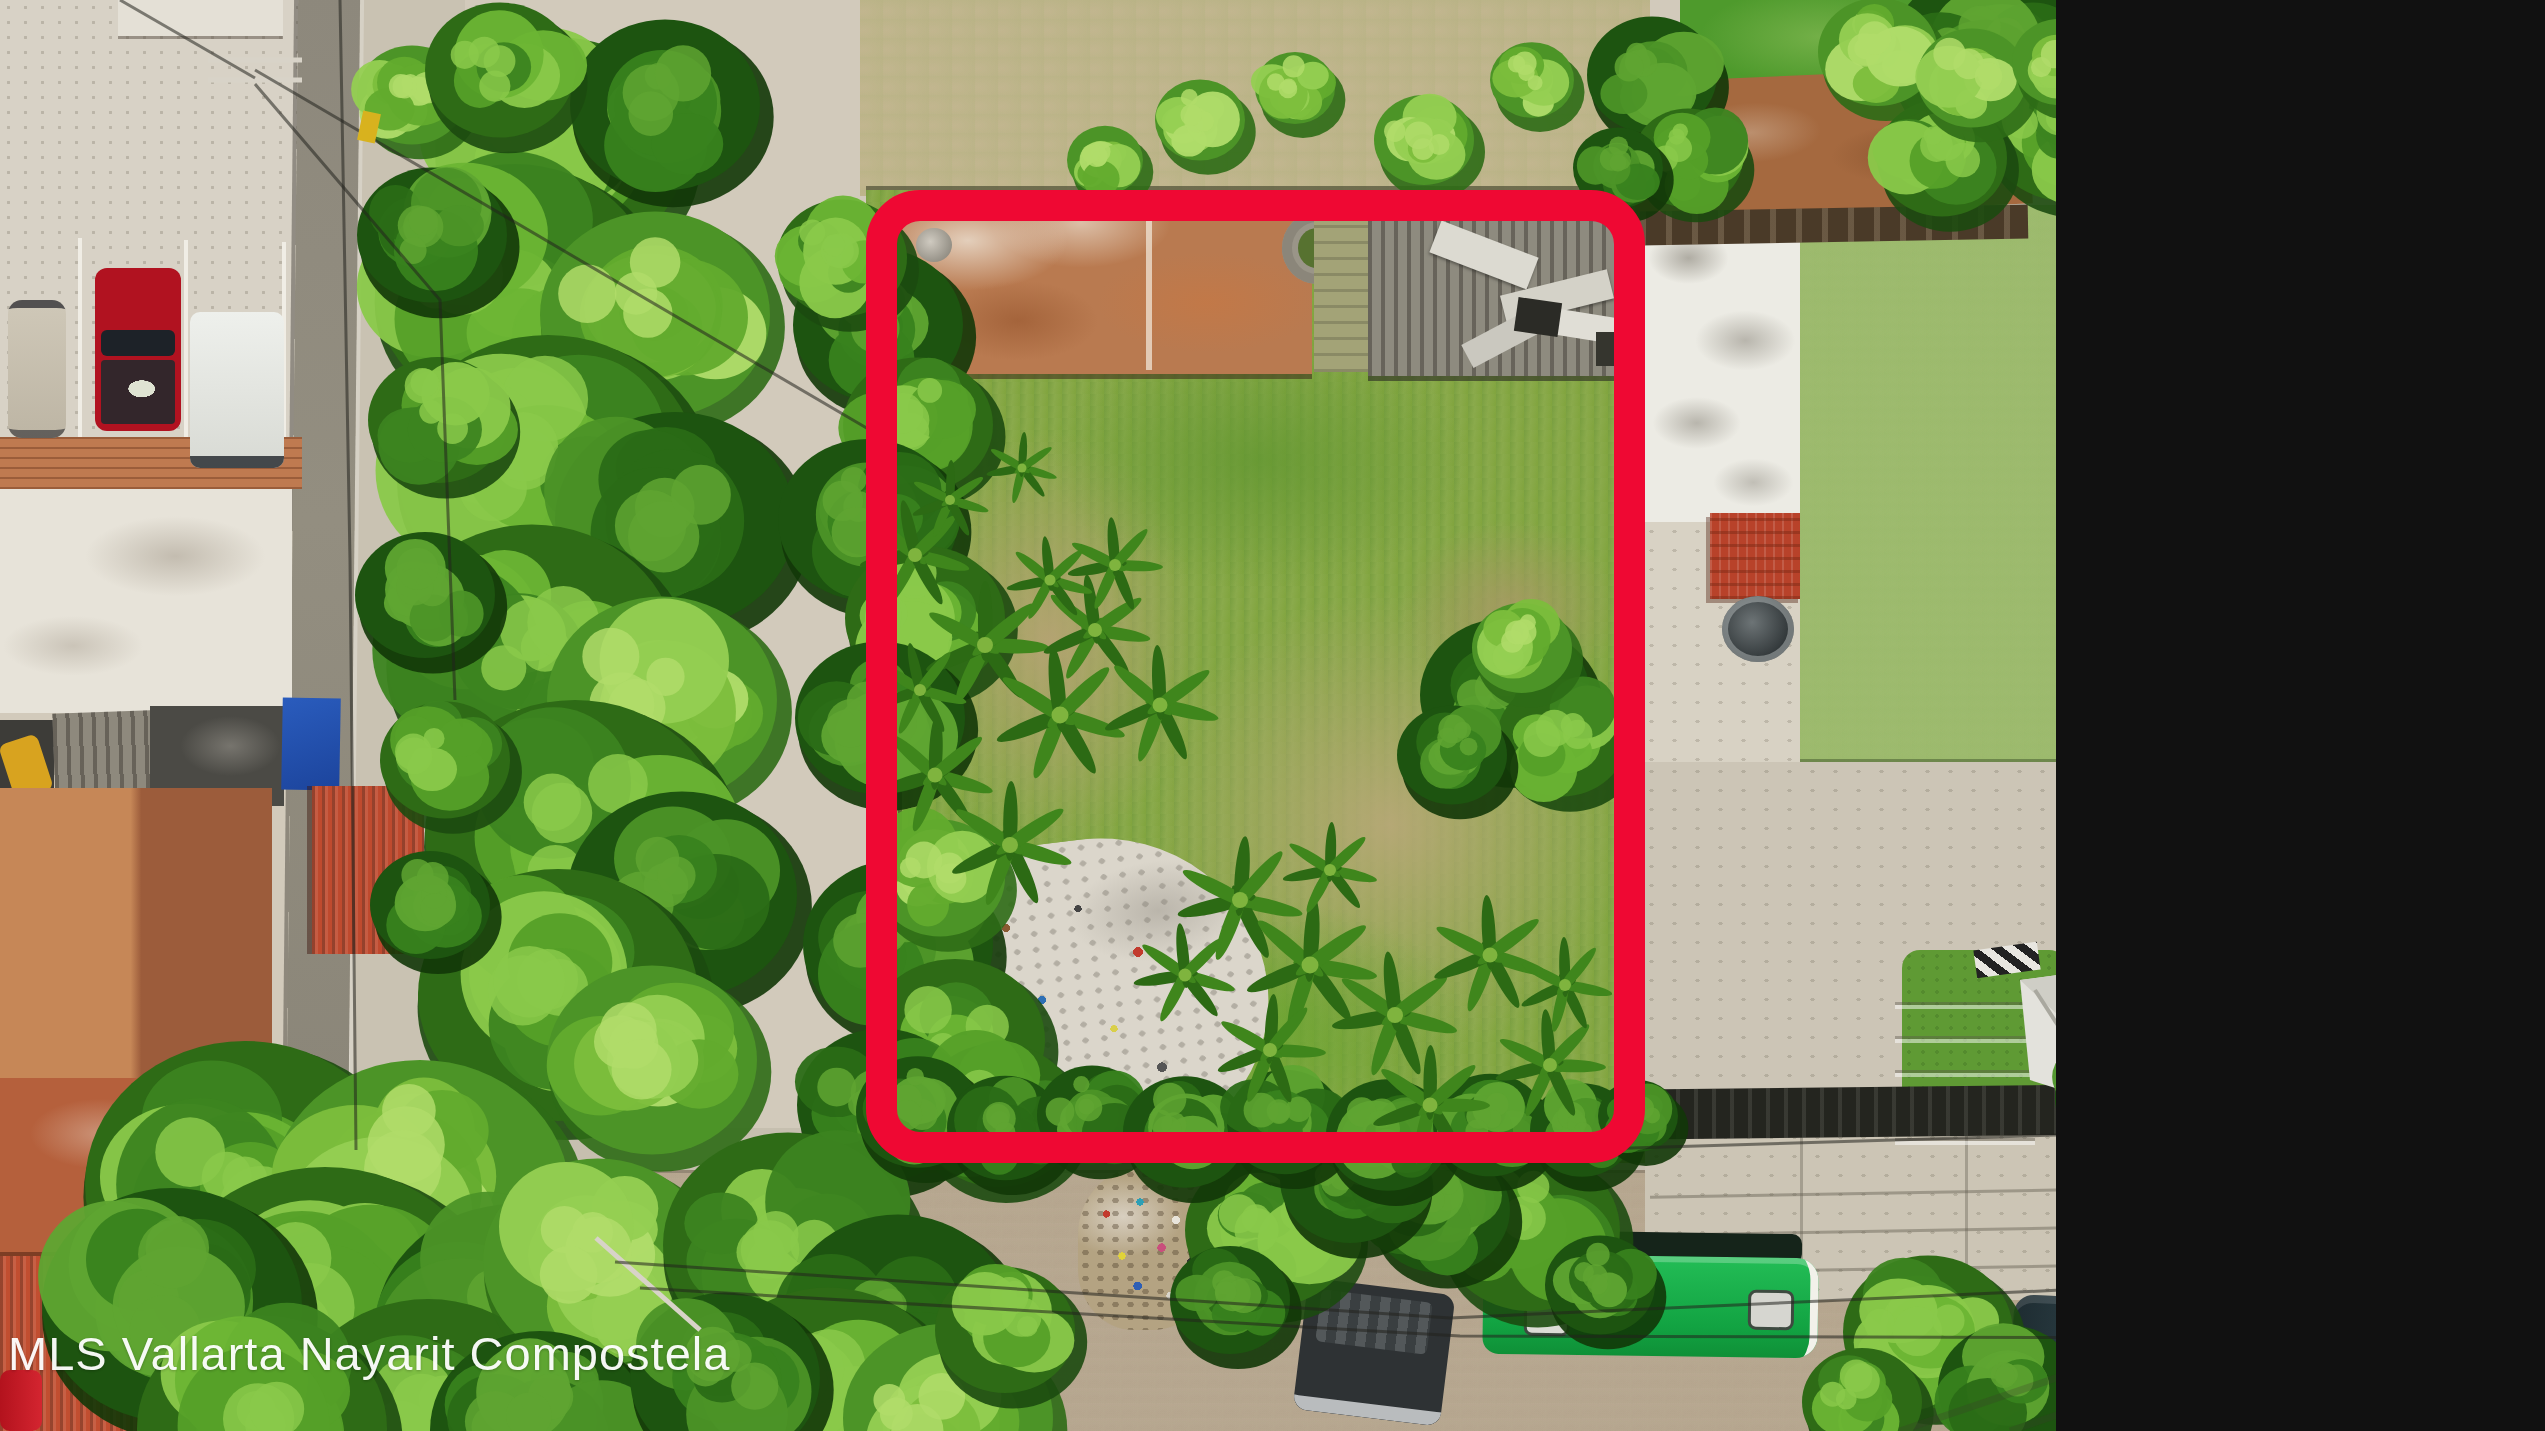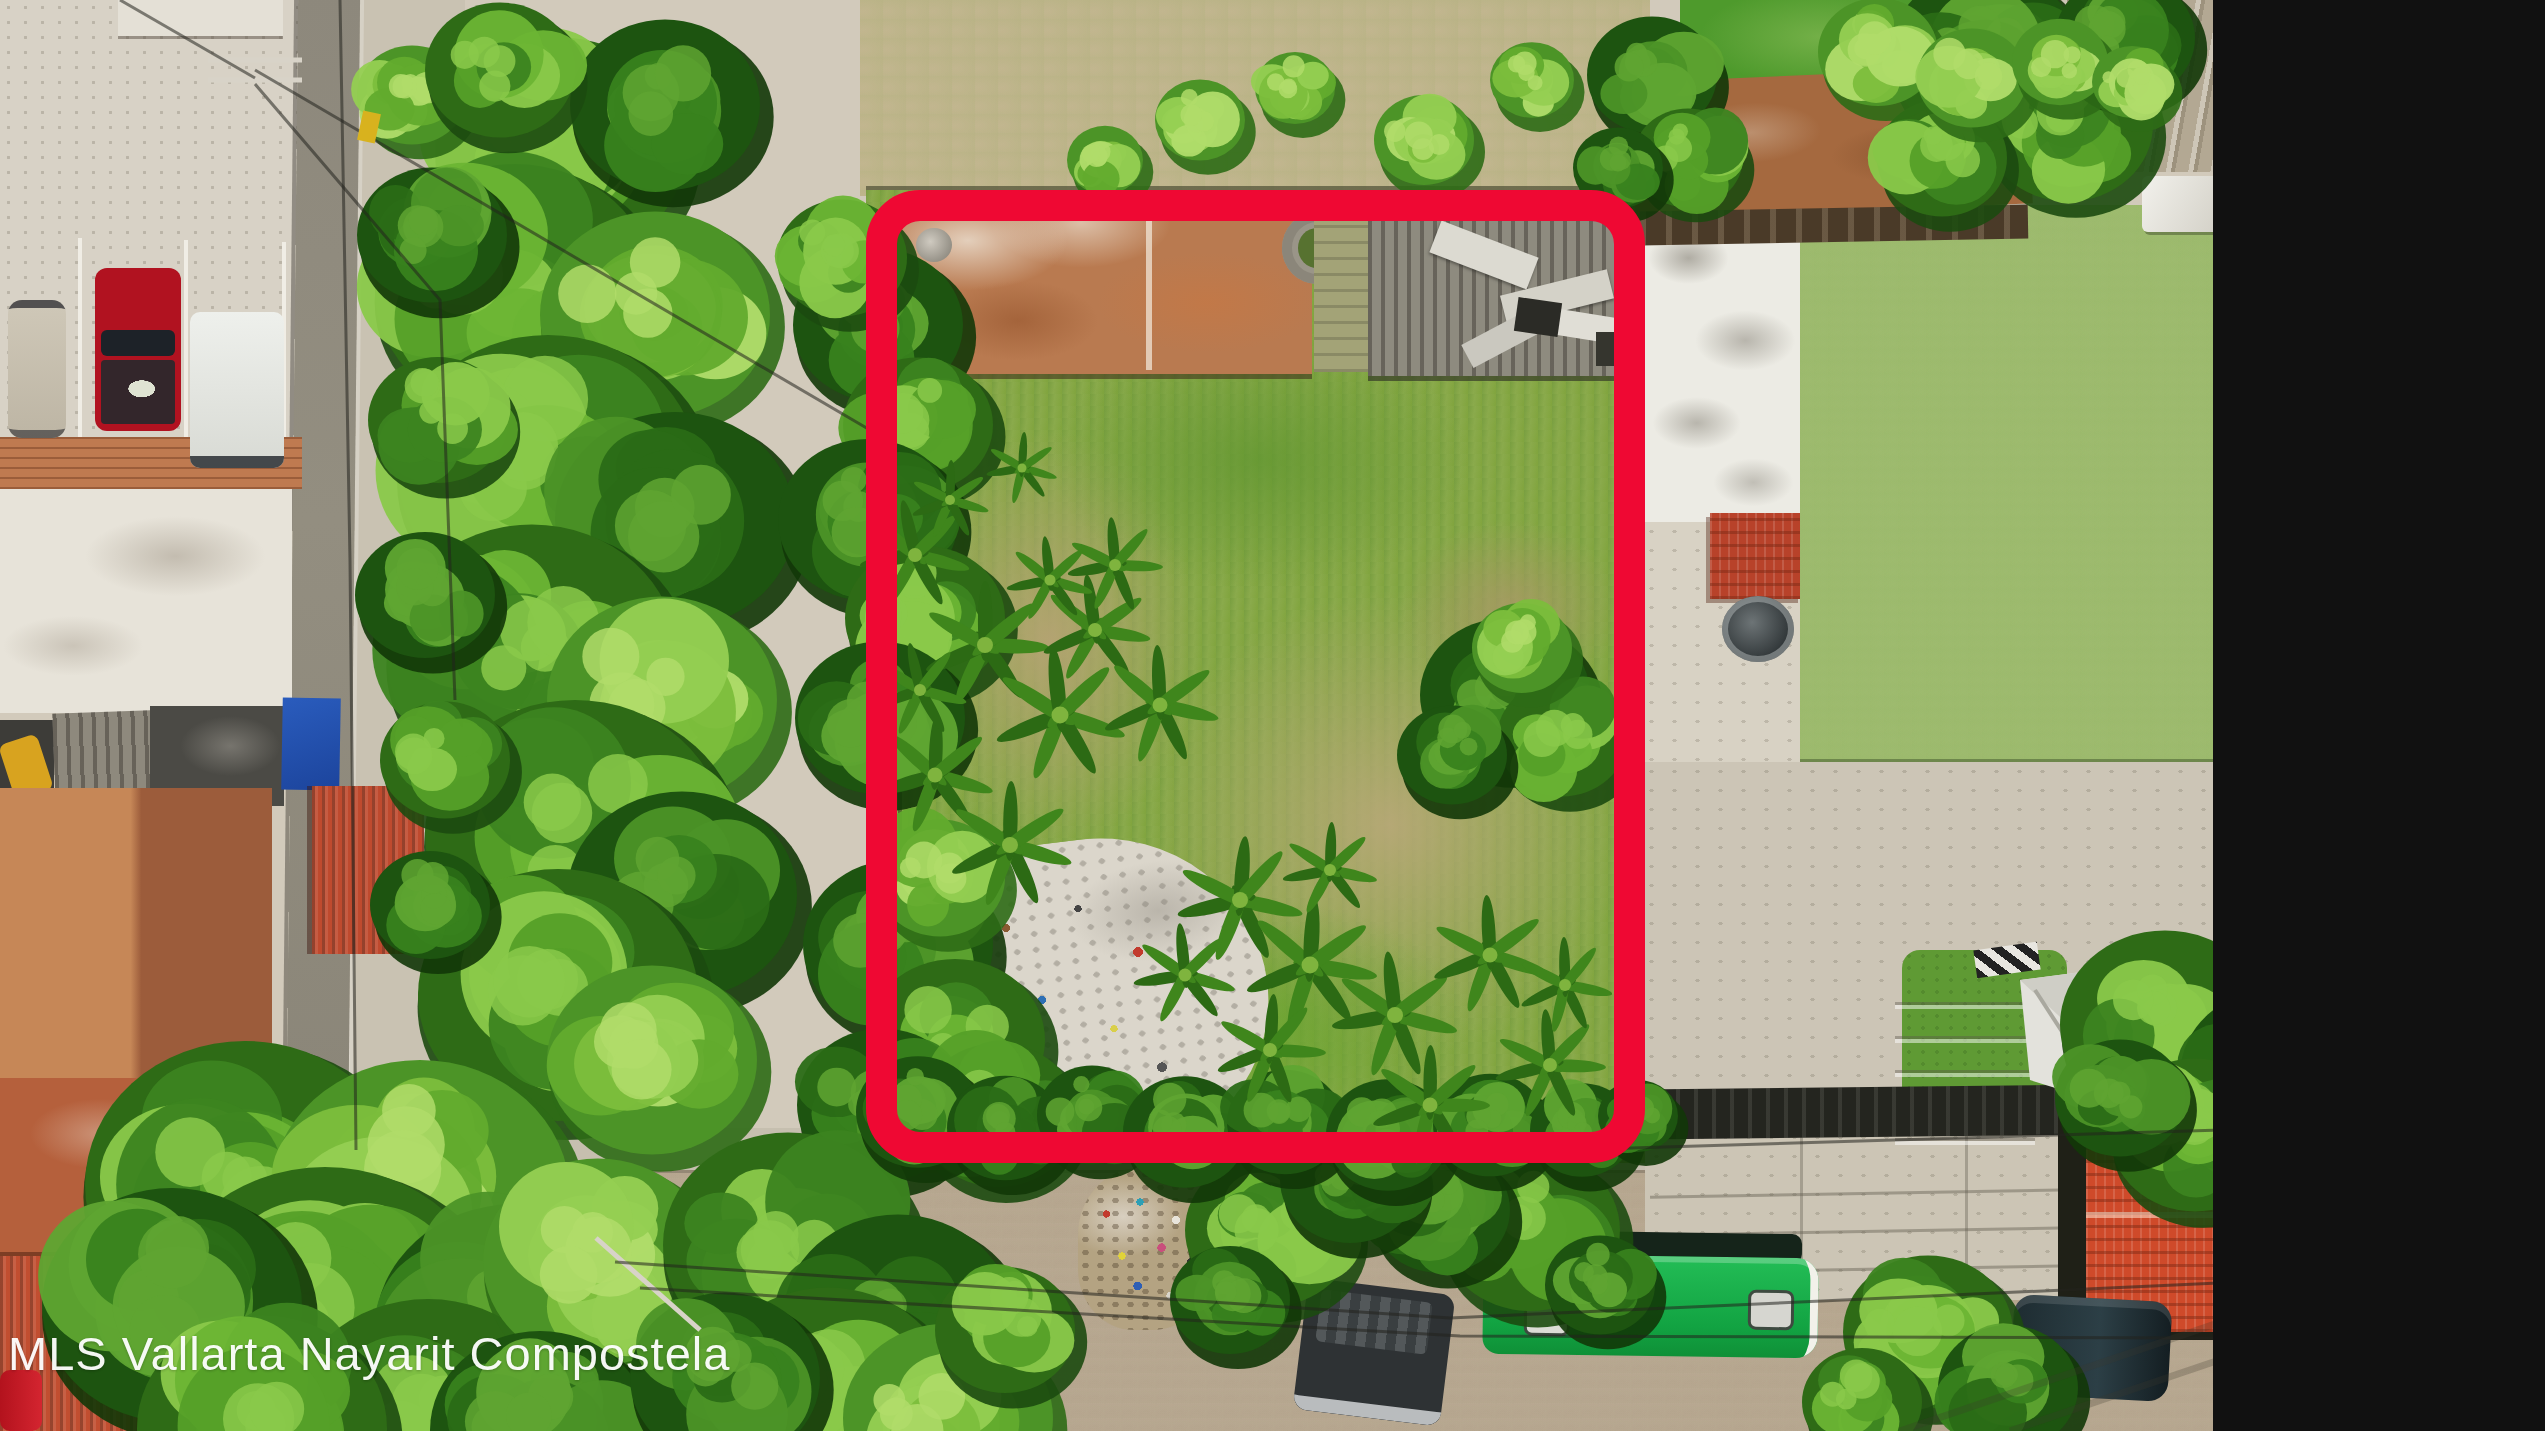--- a/index.html
+++ b/index.html
@@ -1,16 +1,16 @@
 <!DOCTYPE html>
 <html><head>
 <meta charset="utf-8">
 <style>
   html,body{margin:0;padding:0;background:#111;}
-  #canvas{position:relative;width:2213px;height:1431px;overflow:hidden;
+  #canvas{position:relative;width:2056px;height:1431px;overflow:hidden;
     background:#d2cabb;font-family:"Liberation Sans",sans-serif;}
   .abs{position:absolute;}
   .speck{background-image:radial-gradient(rgba(110,100,85,.28) 1.5px,transparent 1.7px);background-size:17px 15px;}
   .speck2{background-image:radial-gradient(rgba(95,88,72,.22) 2px,transparent 2.2px);background-size:23px 19px;}
   .grasstex{background-image:radial-gradient(rgba(40,80,20,.20) 2px,transparent 2.3px);background-size:14px 12px;}
   .corr-v{background-image:repeating-linear-gradient(90deg,rgba(50,45,40,.30) 0 3px,rgba(255,255,255,.10) 3px 6px,transparent 6px 10px);}
   .corr-v2{background-image:repeating-linear-gradient(90deg,rgba(40,35,30,.38) 0 4px,transparent 4px 13px);}
   .tiles-h{background-image:repeating-linear-gradient(0deg,rgba(95,45,22,.38) 0 2px,transparent 2px 10px);}
   .tiles-h2{background-image:repeating-linear-gradient(0deg,rgba(120,40,20,.45) 0 3px,transparent 3px 13px),repeating-linear-gradient(90deg,rgba(255,255,255,.14) 0 2px,transparent 2px 9px);}
   .tan-stripes{background-image:repeating-linear-gradient(100deg,rgba(255,255,250,.35) 0 5px,rgba(90,80,60,.25) 5px 9px,transparent 9px 22px);}

